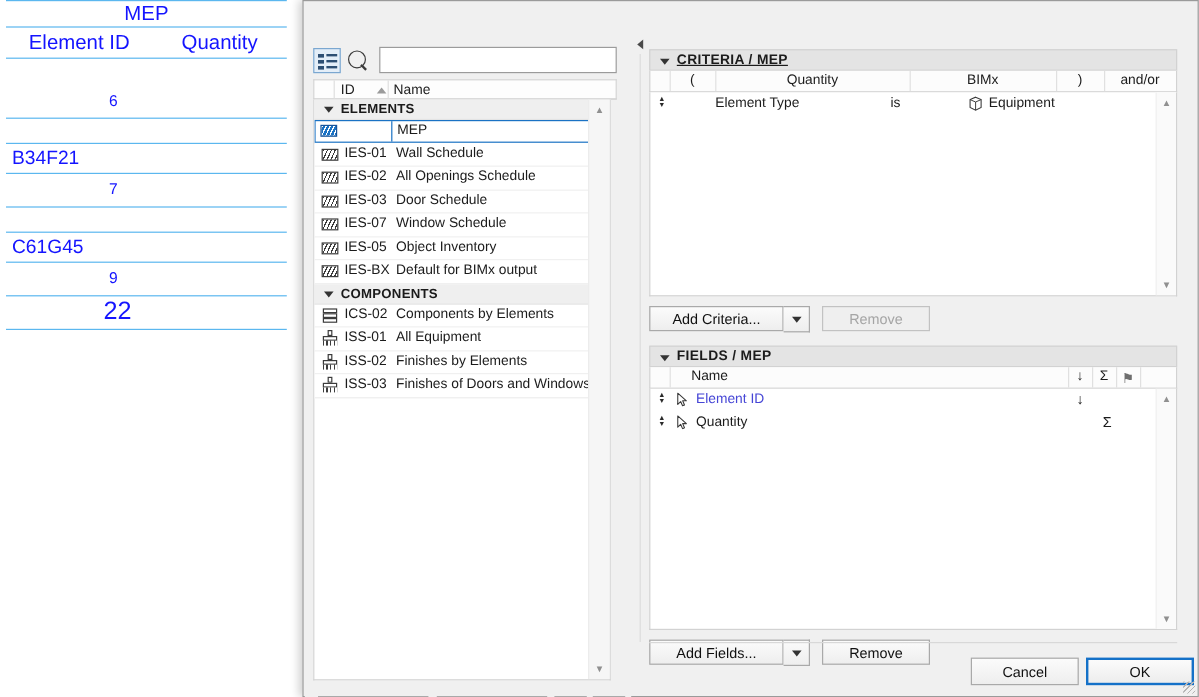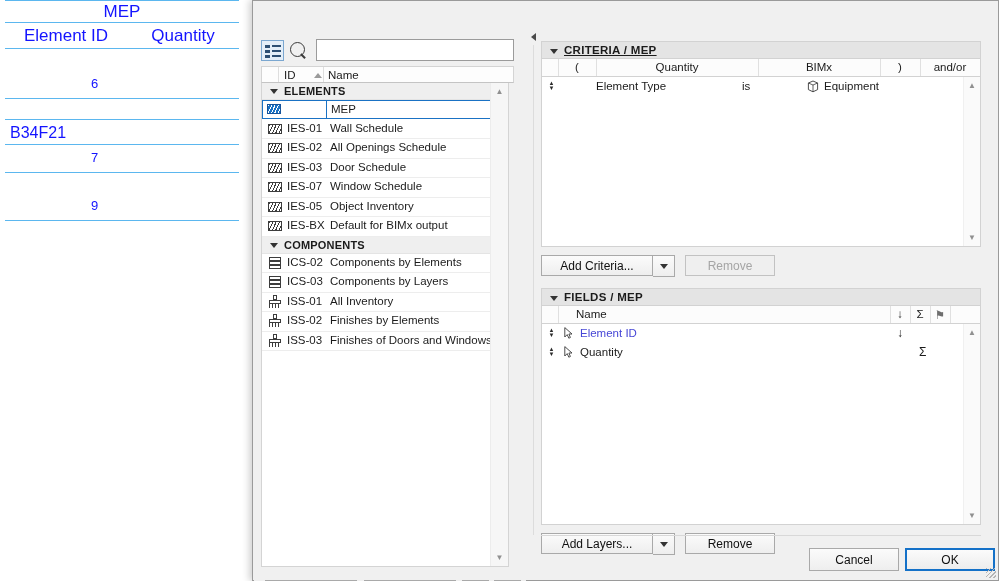--- a/index.html
+++ b/index.html
@@ -483,22 +483,24 @@
 
     <div class="sch-row sch-qty hl-bot">6</div>
 
     <div class="sch-blank"></div>
 
     <div class="sch-row sch-id hl-top hl-bot">B34F21</div>
     <div class="sch-row sch-qty hl-bot">7</div>
 
     <div class="sch-blank"></div>
 
+    <div class="sch-row sch-id hl-top hl-bot">C61G45</div>
     <div class="sch-row sch-qty hl-bot">9</div>
 
+    <div class="sch-row sch-total hl-bot">22</div>
   </div>
 </div>
 
 <div id="dialog">
 
 
   <div id="list-col">
 
     <div id="list-toolbar">
       <div id="view-toggle">
@@ -572,38 +574,29 @@
         </div>
         <div class="item-row">
           <span class="ico-comp">
               <i></i>
               <i></i>
               <i></i>
             </span>
           <span class="id">ICS-02</span>
           <span class="nm">Components by Elements</span>
         </div>
-        <div class="item-row">
-          <span class="ico-comp">
-              <i></i>
-              <i></i>
-              <i></i>
-            </span>
-          <span class="id">ICS-03</span>
-          <span class="nm">Components by Layers</span>
-        </div>
 
         <div class="item-row">
           <span class="ico-surf">
             <span class="handle"></span>
               <span class="body"></span>
               <span class="bristle"></span>
           </span>
           <span class="id">ISS-01</span>
-          <span class="nm">All Inventory</span>
+          <span class="nm">All Equipment</span>
         </div>
         <div class="item-row">
           <span class="ico-surf">
             <span class="handle"></span>
               <span class="body"></span>
               <span class="bristle"></span>
           </span>
           <span class="id">ISS-02</span>
           <span class="nm">Finishes by Elements</span>
         </div>
@@ -724,21 +717,21 @@
         <span class="fld-name">Quantity</span>
         <span class="fld-mark1"></span>
         <span class="fld-mark2">Σ</span>
       </div>
       <div class="tbl-scroll">
         <div class="sb-arrow sb-up" style="width:16px;">▲</div>
         <div class="sb-arrow sb-dn" style="width:16px;">▼</div>
       </div>
     </div>
 
-    <div class="panel-btn" style="left:0px; top:500px; width:112px;">Add Layers...</div>
+    <div class="panel-btn" style="left:0px; top:500px; width:112px;">Add Fields...</div>
     <div class="btn-split-arrow" style="left:112px; top:500px;">
       <i></i>
     </div>
     <div class="panel-btn" style="left:144px; top:500px; width:90px;">Remove</div>
   </div>
 
   <div id="divider-line"></div>
 
   <div class="dlg-btn" id="cancel-btn">Cancel</div>
   <div class="dlg-btn" id="ok-btn">OK</div>

